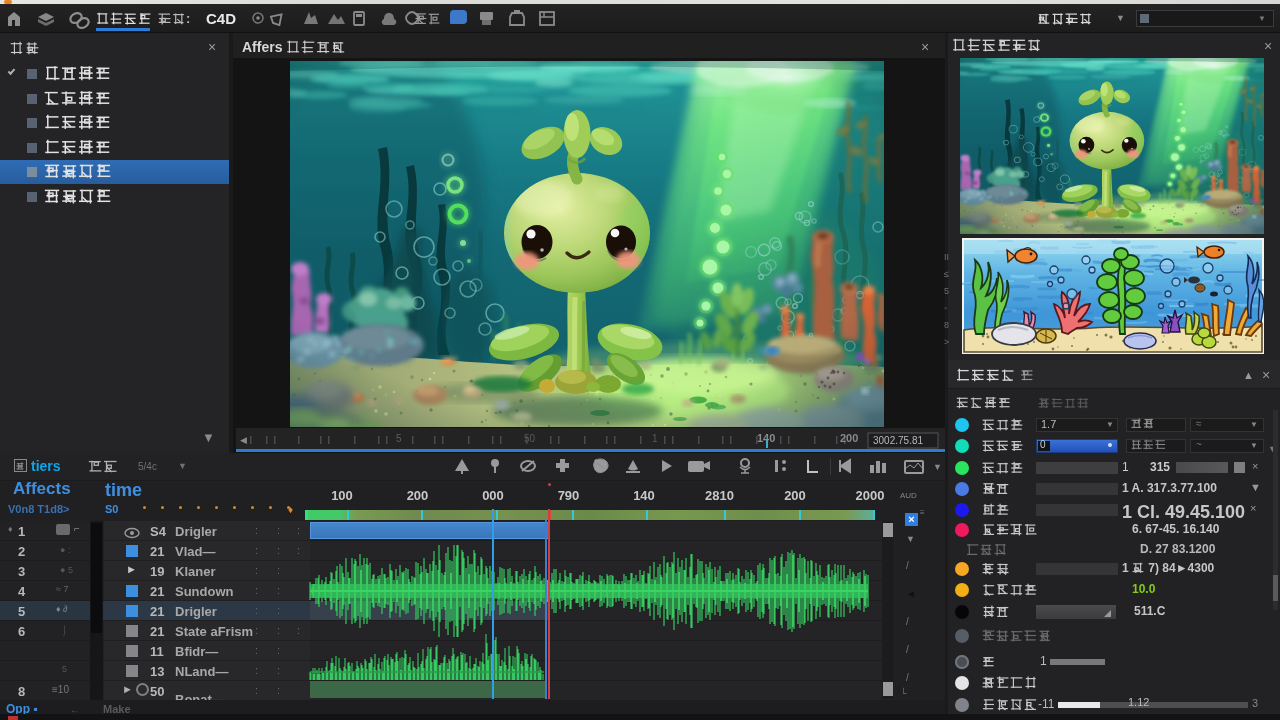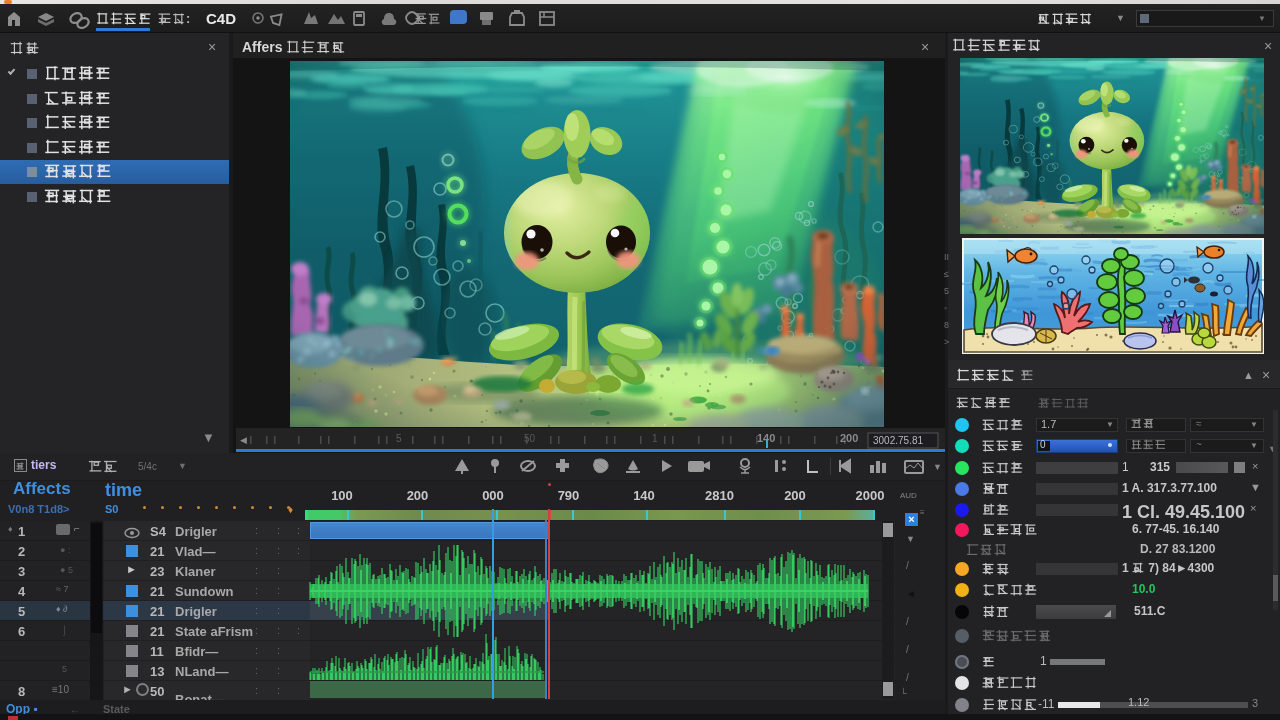--- a/index.html
+++ b/index.html
@@ -2303,21 +2303,21 @@
             <rect x="5.6" y="5.6" width="3.9" height="2.9" fill="none"></rect>
           </g>
         </svg><svg width="13" height="13" viewBox="0 0 13 13" style="display:inline-block;vertical-align:-0.13em;margin-right:1px;overflow:visible">
           <g stroke="rgb(200, 200, 200)" stroke-width="1.2" fill="none" stroke-linecap="square">
             <line x1="1.5" y1="2.1" x2="10.7" y2="2.1"></line>
             <line x1="2.6" y1="10.9" x2="11.9" y2="10.9"></line>
             <line x1="3.2" y1="1.6" x2="3.2" y2="11.4"></line>
             <rect x="5.7" y="5.1" width="3.9" height="2.9" fill="none"></rect>
           </g>
         </svg></span></div>
-    <div class="abs" style="left: 1132px; top: 522px; font-size: 12px; color: rgb(198, 198, 198); font-weight: bold; white-space: nowrap;">6. 77-45. 16.140</div>
+    <div class="abs" style="left: 1132px; top: 522px; font-size: 12px; color: rgb(198, 198, 198); font-weight: bold; white-space: nowrap;">6. 67-45. 16.140</div>
     <div class="abs" style="left: 966px; top: 542px; font-size: 13px; font-weight: bold; color: rgb(106, 106, 106); white-space: nowrap;"><span><svg width="13" height="13" viewBox="0 0 13 13" style="display:inline-block;vertical-align:-0.13em;margin-right:1px;overflow:visible">
           <g stroke="rgb(106, 106, 106)" stroke-width="1.2" fill="none" stroke-linecap="square">
             <line x1="1.7" y1="1.9" x2="11.7" y2="1.9"></line>
             <line x1="1.7" y1="11.4" x2="10.7" y2="11.4"></line>
             <line x1="3.3" y1="1.7" x2="3.3" y2="10.7"></line>
           </g>
         </svg><svg width="13" height="13" viewBox="0 0 13 13" style="display:inline-block;vertical-align:-0.13em;margin-right:1px;overflow:visible">
           <g stroke="rgb(106, 106, 106)" stroke-width="1.2" fill="none" stroke-linecap="square">
             <line x1="2.1" y1="2.3" x2="10.5" y2="2.3"></line>
             <line x1="1.3" y1="6.2" x2="10.7" y2="6.2"></line>
@@ -2392,21 +2392,21 @@
           </g>
         </svg><svg width="13" height="13" viewBox="0 0 13 13" style="display:inline-block;vertical-align:-0.13em;margin-right:1px;overflow:visible">
           <g stroke="rgb(200, 200, 200)" stroke-width="1.2" fill="none" stroke-linecap="square">
             <line x1="2.0" y1="2.7" x2="10.8" y2="2.7"></line>
             <line x1="1.8" y1="7.1" x2="11.7" y2="7.1"></line>
             <line x1="2.2" y1="11.1" x2="11.1" y2="11.1"></line>
             <line x1="4.1" y1="1.4" x2="4.1" y2="11.1"></line>
             <rect x="5.0" y="3.7" width="3.9" height="2.9" fill="none"></rect>
           </g>
         </svg></span></div>
-    <div class="abs" style="left: 1132px; top: 582px; font-size: 12px; color: #22c55e; font-weight: bold; white-space: nowrap;">10.0</div>
+    <div class="abs" style="left: 1132px; top: 582px; font-size: 12px; color: #84cc16; font-weight: bold; white-space: nowrap;">10.0</div>
     <div class="abs" style="left: 955px; top: 605px; width: 14px; height: 14px; border-radius: 50%; background: rgb(6, 6, 8);"></div>
     <div class="abs" style="left: 982px; top: 604px; font-size: 13px; font-weight: bold; color: rgb(200, 200, 200); white-space: nowrap;"><span><svg width="13" height="13" viewBox="0 0 13 13" style="display:inline-block;vertical-align:-0.13em;margin-right:1px;overflow:visible">
           <g stroke="rgb(200, 200, 200)" stroke-width="1.2" fill="none" stroke-linecap="square">
             <line x1="2.1" y1="2.6" x2="11.6" y2="2.6"></line>
             <line x1="2.5" y1="6.6" x2="11.3" y2="6.6"></line>
             <line x1="2.2" y1="10.4" x2="10.9" y2="10.4"></line>
             <line x1="3.7" y1="1.8" x2="3.7" y2="11.8"></line>
             <line x1="9.9" y1="1.0" x2="9.9" y2="11.3"></line>
             <line x1="5.6" y1="6.6" x2="9.5" y2="10.2"></line>
           </g>
@@ -2559,21 +2559,21 @@
     <div class="abs" style="left: 14px; top: 459px; width: 13px; height: 13px; border: 1px solid rgb(138, 138, 138); font-size: 8px; color: rgb(138, 138, 138); text-align: center; line-height: 13px;"><span><svg width="8" height="8" viewBox="0 0 8 8" style="display:inline-block;vertical-align:-0.13em;margin-right:1px;overflow:visible">
           <g stroke="rgb(138, 138, 138)" stroke-width="1.0" fill="none" stroke-linecap="square">
             <line x1="1.4" y1="1.7" x2="6.9" y2="1.7"></line>
             <line x1="0.8" y1="4.1" x2="6.5" y2="4.1"></line>
             <line x1="0.9" y1="7.0" x2="6.9" y2="7.0"></line>
             <line x1="2.4" y1="1.6" x2="2.4" y2="7.0"></line>
             <line x1="5.9" y1="0.8" x2="5.9" y2="7.1"></line>
             <rect x="3.0" y="3.4" width="2.4" height="1.8" fill="none"></rect>
           </g>
         </svg></span></div>
-    <div class="abs" style="left: 31px; top: 458px; font-size: 12px; color: #c4b5fd; font-weight: bold;">tiers</div>
+    <div class="abs" style="left: 31px; top: 458px; font-size: 14px; color: #0ea5e9; font-weight: bold;">tiers</div>
     <div class="abs" style="left: 88px; top: 458px; font-size: 14px; color: rgb(176, 176, 176); font-weight: bold;"><span><svg width="14" height="14" viewBox="0 0 14 14" style="display:inline-block;vertical-align:-0.13em;margin-right:1px;overflow:visible">
           <g stroke="rgb(176, 176, 176)" stroke-width="1.3" fill="none" stroke-linecap="square">
             <line x1="1.5" y1="2.6" x2="12.1" y2="2.6"></line>
             <line x1="2.2" y1="11.9" x2="12.7" y2="11.9"></line>
             <line x1="3.9" y1="2.5" x2="3.9" y2="11.6"></line>
             <rect x="6.2" y="3.2" width="4.2" height="3.1" fill="none"></rect>
           </g>
         </svg><svg width="14" height="14" viewBox="0 0 14 14" style="display:inline-block;vertical-align:-0.13em;margin-right:1px;overflow:visible">
           <g stroke="rgb(176, 176, 176)" stroke-width="1.3" fill="none" stroke-linecap="square">
             <line x1="1.6" y1="2.5" x2="12.9" y2="2.5"></line>
@@ -2701,21 +2701,21 @@
     <div class="abs" style="left: 297px; top: 524px; font-size: 11px; color: rgb(102, 102, 102);">:</div>
     <div class="abs" style="left: 104px; top: 541px; width: 206px; height: 20px; background: rgb(40, 40, 42); border-bottom: 1px solid rgb(32, 32, 34);"></div>
     <div class="abs" style="left: 126px; top: 545px; width: 12px; height: 12px; background: rgb(61, 143, 224);"></div>
     <div class="abs" style="left: 150px; top: 544px; font-size: 13px; color: rgb(184, 184, 184); font-weight: bold;">21</div>
     <div class="abs" style="left: 175px; top: 544px; font-size: 13px; color: rgb(168, 168, 168); font-weight: bold; white-space: nowrap;">Vlad—</div>
     <div class="abs" style="left: 255px; top: 544px; font-size: 11px; color: rgb(102, 102, 102);">:</div>
     <div class="abs" style="left: 277px; top: 544px; font-size: 11px; color: rgb(102, 102, 102);">:</div>
     <div class="abs" style="left: 297px; top: 544px; font-size: 11px; color: rgb(102, 102, 102);">:</div>
     <div class="abs" style="left: 104px; top: 561px; width: 206px; height: 20px; background: rgb(40, 40, 42); border-bottom: 1px solid rgb(32, 32, 34);"></div>
     <div class="abs" style="left: 126px; top: 563px; font-size: 11px; color: rgb(200, 200, 200);">►</div>
-    <div class="abs" style="left: 150px; top: 564px; font-size: 13px; color: rgb(184, 184, 184); font-weight: bold;">23</div>
+    <div class="abs" style="left: 150px; top: 564px; font-size: 13px; color: rgb(184, 184, 184); font-weight: bold;">19</div>
     <div class="abs" style="left: 175px; top: 564px; font-size: 13px; color: rgb(168, 168, 168); font-weight: bold; white-space: nowrap;">Klaner</div>
     <div class="abs" style="left: 255px; top: 564px; font-size: 11px; color: rgb(102, 102, 102);">:</div>
     <div class="abs" style="left: 277px; top: 564px; font-size: 11px; color: rgb(102, 102, 102);">:</div>
     <div class="abs" style="left: 104px; top: 581px; width: 206px; height: 20px; background: rgb(40, 40, 42); border-bottom: 1px solid rgb(32, 32, 34);"></div>
     <div class="abs" style="left: 126px; top: 585px; width: 12px; height: 12px; background: rgb(61, 143, 224);"></div>
     <div class="abs" style="left: 150px; top: 584px; font-size: 13px; color: rgb(184, 184, 184); font-weight: bold;">21</div>
     <div class="abs" style="left: 175px; top: 584px; font-size: 13px; color: rgb(168, 168, 168); font-weight: bold; white-space: nowrap;">Sundown</div>
     <div class="abs" style="left: 255px; top: 584px; font-size: 11px; color: rgb(102, 102, 102);">:</div>
     <div class="abs" style="left: 277px; top: 584px; font-size: 11px; color: rgb(102, 102, 102);">:</div>
     <div class="abs" style="left: 104px; top: 601px; width: 206px; height: 20px; background: rgb(44, 56, 70); border-bottom: 1px solid rgb(32, 32, 34);"></div>
@@ -2773,21 +2773,21 @@
     <div class="abs" style="left: 920px; top: 508px; font-size: 8px; color: rgb(119, 119, 119);">≡</div>
     <div class="abs" style="left: 906px; top: 560px; font-size: 10px; color: rgb(119, 119, 119);">/</div>
     <div class="abs" style="left: 906px; top: 588px; font-size: 10px; color: rgb(17, 17, 17);">◄</div>
     <div class="abs" style="left: 906px; top: 616px; font-size: 10px; color: rgb(119, 119, 119);">/</div>
     <div class="abs" style="left: 906px; top: 644px; font-size: 10px; color: rgb(119, 119, 119);">/</div>
     <div class="abs" style="left: 906px; top: 672px; font-size: 10px; color: rgb(119, 119, 119);">/</div>
     <div class="abs" style="left: 900px; top: 688px; font-size: 9px; color: rgb(119, 119, 119);">└</div>
     <div class="abs" style="left: 0px; top: 700px; width: 945px; height: 20px; background: rgb(29, 29, 31);"></div>
     <div class="abs" style="left: 6px; top: 702px; font-size: 12px; color: rgb(63, 143, 224); font-weight: bold;">Opp ▪</div>
     <div class="abs" style="left: 70px; top: 704px; font-size: 10px; color: rgb(85, 85, 85);">←</div>
-    <div class="abs" style="left: 103px; top: 703px; font-size: 11px; color: rgb(90, 90, 90); font-weight: bold;">State</div>
+    <div class="abs" style="left: 103px; top: 703px; font-size: 11px; color: rgb(90, 90, 90); font-weight: bold;">Make</div>
     <div class="abs" style="left: 0px; top: 714px; width: 1280px; height: 6px; background: rgb(19, 19, 21);"></div>
     <div class="abs" style="left: 8px; top: 716px; width: 10px; height: 4px; background: rgb(192, 48, 48);"></div>
   </div>
 
 <div class="abs" style="left: 0px; top: 62px; width: 229px; height: 24px;"></div>
 <div class="abs" style="left: 27px; top: 69px; width: 10px; height: 10px; background: rgb(89, 98, 115);"></div>
 <div class="abs txt" style="left: 44px; top: 65px; font-size: 16px; color: rgb(226, 226, 226); font-weight: bold;"><span><svg width="16" height="16" viewBox="0 0 16 16" style="display:inline-block;vertical-align:-0.13em;margin-right:1px;overflow:visible">
         <g stroke="rgb(226, 226, 226)" stroke-width="1.5" fill="none" stroke-linecap="square">
           <line x1="3.0" y1="2.4" x2="12.9" y2="2.4"></line>
           <line x1="2.7" y1="13.6" x2="14.7" y2="13.6"></line>

